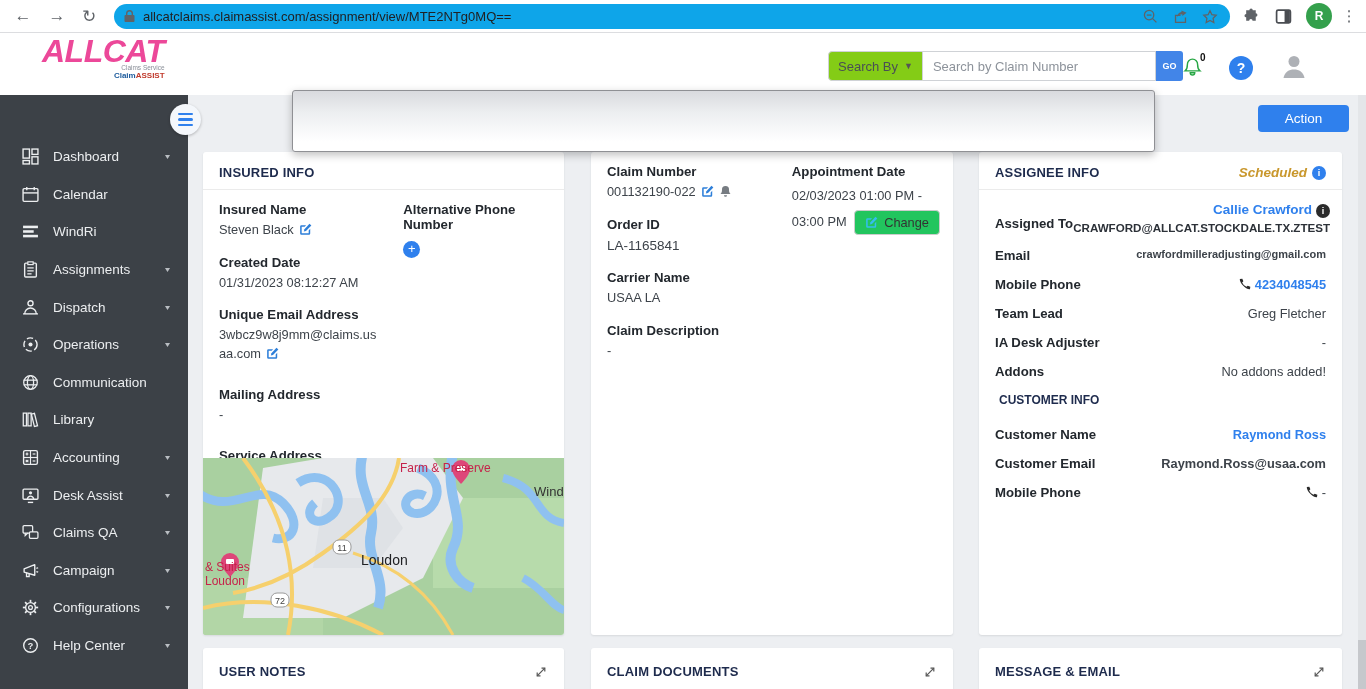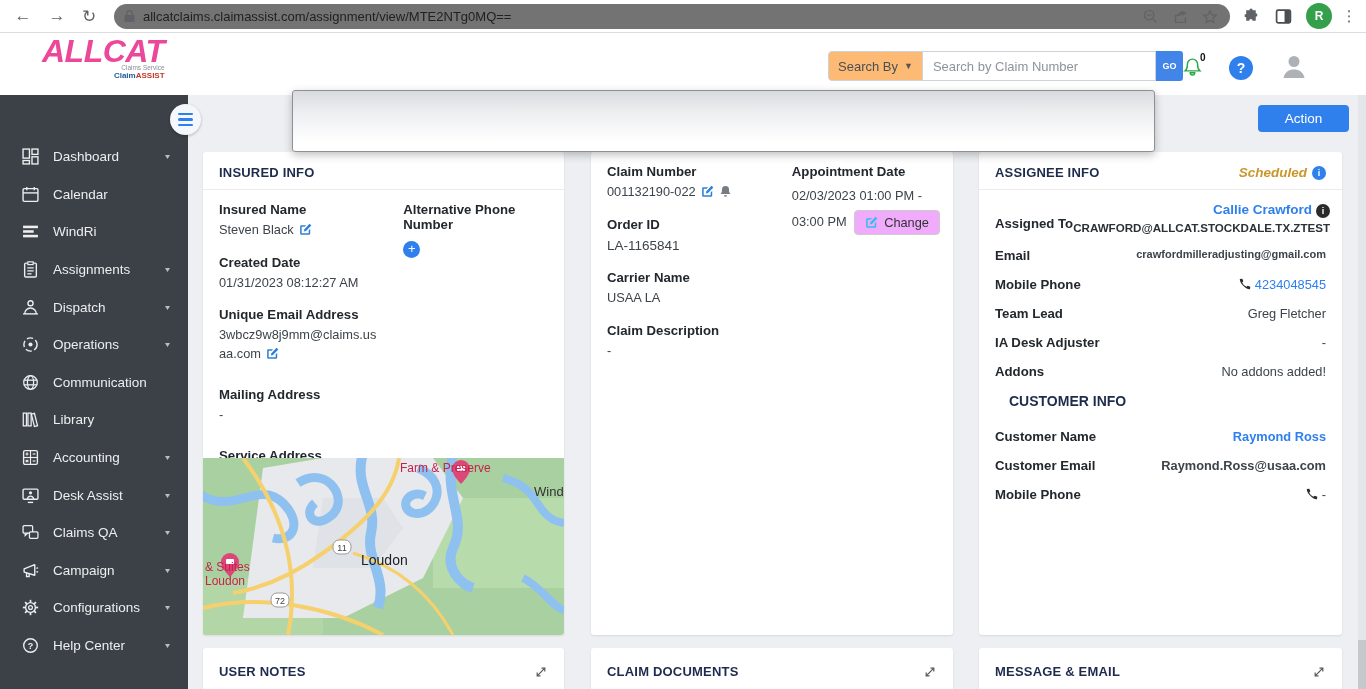--- a/index.html
+++ b/index.html
@@ -1,35 +1,35 @@
 <!DOCTYPE html>
 <html><head>
 <meta charset="utf-8">
 <style>
   * { margin:0; padding:0; box-sizing:border-box; }
   html,body { width:1366px; height:689px; overflow:hidden; font-family:"Liberation Sans", sans-serif; background:#edeff2; }
 
   
   #browser-bar { position:absolute; left:0; top:0; width:1366px; height:33px; background:#ffffff; border-bottom:1px solid #dcdde0; z-index:60; }
   .nav-ico { position:absolute; top:5px; width:22px; height:22px; display:flex; align-items:center; justify-content:center; color:#5f6368; font-size:17px; cursor:pointer; }
-  #url-pill { position:absolute; left:114px; top:4px; width:1116px; height:25px; background:#737373; border-radius:13px; display:flex; align-items:center; padding:8px 10px; }
+  #url-pill { position:absolute; left:114px; top:4px; width:1116px; height:25px; background:#0ea5e9; border-radius:13px; display:flex; align-items:center; padding:8px 10px; }
   #url-text { font-size:13px; color:#202124; margin-left:8px; flex:1; white-space:nowrap; overflow:hidden; }
   .pill-ico { width:20px; height:20px; display:flex; align-items:center; justify-content:center; color:#5f6368; margin-left:10px; cursor:pointer; }
   #profile-avatar { position:absolute; left:1306px; top:3px; width:26px; height:26px; border-radius:50%; background:#34a04c; color:#fff; font-size:12px; font-weight:700; display:flex; align-items:center; justify-content:center; cursor:pointer; }
   #kebab-icon { position:absolute; left:1340px; top:4px; width:18px; height:24px; color:#5f6368; font-size:15px; letter-spacing:0; display:flex; align-items:center; justify-content:center; cursor:pointer; }
 
   
   #app-header { position:absolute; left:0; top:33px; width:1366px; height:62px; background:#ffffff; z-index:20; }
   #logo { position:absolute; left:42px; top:6px; width:120px; height:50px; cursor:pointer; }
   #logo-brand { font-size:32px; font-weight:800; font-style:italic; color:#ec4899; letter-spacing:-0.5px; line-height:24px; }
   #logo-tagline { font-size:6.5px; color:#8a8f98; text-align:right; margin-top:1px; }
   #logo-subbrand { font-size:8px; font-weight:800; text-align:right; }
   #logo-subbrand .sb-claim { color:#1b5a9c; } #logo-subbrand .sb-assist { color:#c0392b; }
   #search-group { position:absolute; left:828px; top:18px; height:30px; display:flex; }
-  #search-by-btn { height:30px; padding:0 9px; border:1px solid #cfd2d6; border-radius:4px 0 0 4px; background:#fdba74; font-size:13px; color:#4a4f55; display:flex; align-items:center; gap:6px; cursor:pointer; }
+  #search-by-btn { height:30px; padding:0 9px; border:1px solid #cfd2d6; border-radius:4px 0 0 4px; background:#84cc16; font-size:13px; color:#4a4f55; display:flex; align-items:center; gap:6px; cursor:pointer; }
   #search-by-btn .caret { font-size:9px; color:#555; }
   #claim-search-input { width:233px; height:30px; border:1px solid #cfd2d6; border-left:none; padding:0 10px; font-size:13px; color:#333; outline:none; font-family:"Liberation Sans",sans-serif; }
   #claim-search-input::placeholder { color:#8d939b; }
   #go-button { width:27px; height:30px; background:#4285e8; color:#fff; border:none; font-size:9px; font-weight:700; border-radius:0 3px 3px 0; cursor:pointer; }
   #notif-bell { position:absolute; left:1183px; top:23px; width:28px; height:24px; cursor:pointer; }
   #notif-count { position:absolute; left:17px; top:-4px; font-size:10px; font-weight:700; color:#111; }
   #help-button { position:absolute; left:1229px; top:23px; width:24px; height:24px; border-radius:50%; background:#2f80ed; color:#fff; font-size:14px; font-weight:700; display:flex; align-items:center; justify-content:center; cursor:pointer; }
   #user-menu { position:absolute; left:1278px; top:18px; width:32px; height:32px; cursor:pointer; }
 
   
@@ -59,33 +59,33 @@
   .fld-value { color:#3d434a; font-size:12.8px; line-height:1.45; }
   .edit-icon { display:inline-block; vertical-align:-2px; margin-left:5px; cursor:pointer; }
   .two-col { display:flex; }
   .two-col .col-l { width:56%; } .two-col .col-r { width:44%; }
 
   #insured-card { left:203px; top:152px; width:361px; height:483px; overflow:hidden; }
   #alt-phone-add { width:17px; height:17px; border-radius:50%; background:#2f80ed; color:#fff; font-size:13px; line-height:16px; text-align:center; margin-top:9px; cursor:pointer; }
   #map { position:absolute; left:0; bottom:0; width:361px; height:177px; cursor:grab; }
 
   #claim-card { left:591px; top:152px; width:362px; height:483px; }
-  #change-button { display:inline-flex; align-items:center; gap:6px; border:1px solid #ccc; background:#f0abfc; border-radius:4px; padding:4px 10px; font-size:12.8px; color:#333; cursor:pointer; margin-left:4px; vertical-align:middle; font-family:"Liberation Sans",sans-serif; }
+  #change-button { display:inline-flex; align-items:center; gap:6px; border:1px solid #ccc; background:#22c55e; border-radius:4px; padding:4px 10px; font-size:12.8px; color:#333; cursor:pointer; margin-left:4px; vertical-align:middle; font-family:"Liberation Sans",sans-serif; }
 
   #assignee-card { left:979px; top:152px; width:363px; height:483px; }
   .a-row { display:flex; justify-content:space-between; align-items:flex-start; margin-bottom:14px; }
   .a-label { font-weight:700; color:#23282e; font-size:13.2px; white-space:nowrap; }
   .a-value { text-align:right; font-size:12.8px; color:#3d434a; }
   .link-blue { color:#2f80ed; cursor:pointer; text-decoration:none; }
   #assigned-name { font-size:13.5px; font-weight:700; }
   #assigned-id { font-size:11.6px; font-weight:700; color:#2c3138; margin-top:3px; }
   #assignee-status { font-size:13.5px; font-weight:700; font-style:italic; color:#c9972c; display:flex; align-items:center; gap:5px; }
   .info-dot { width:14px; height:14px; border-radius:50%; color:#fff; font-size:9px; font-weight:700; font-style:normal; display:inline-flex; align-items:center; justify-content:center; cursor:pointer; }
   .info-blue { background:#2f80ed; } .info-black { background:#2b2b2b; margin-left:4px; }
-  .sub-title { font-size:14px; font-weight:700; color:#1e2b4d; margin:10px 0 20px 14px; }
+  .sub-title { font-size:12px; font-weight:700; color:#1e2b4d; margin:10px 0 20px 4px; }
   .phone-glyph { display:inline-block; vertical-align:-2px; margin-right:4px; }
 
   .bottom-card { top:648px; height:70px; }
   #user-notes-card { left:203px; width:361px; }
   #claim-docs-card { left:591px; width:362px; }
   #msg-email-card { left:979px; width:363px; }
   .bottom-card .card-header { border-bottom:none; padding-top:16px; }
   .expand-icon { cursor:pointer; color:#555; }
 
   svg { display:block; }
@@ -536,21 +536,21 @@
       </span>
     </div>
     <div class="a-row">
       <span class="a-label">Email</span>
       <span class="a-value" style="font-weight:600; font-size:11px">crawfordmilleradjusting@gmail.com</span>
     </div>
     <div class="a-row">
       <span class="a-label">Mobile Phone</span>
       <span class="a-value"><span class="phone-glyph"><svg width="13" height="13" viewBox="0 0 16 16">
               <path d="M2.2 1.3C1.8 6.4 9.6 14.2 14.7 13.8l.5-3.1-3.3-1.3-1.5 1.5A9.3 9.3 0 0 1 5.1 5.6L6.6 4.1 5.3.8Z" fill="#2b2b2b"></path>
-            </svg></span><a class="link-blue" style="font-weight:400">4234048545</a></span>
+            </svg></span><a class="link-blue" style="font-weight:700">4234048545</a></span>
     </div>
     <div class="a-row">
       <span class="a-label">Team Lead</span>
       <span class="a-value">Greg Fletcher</span>
     </div>
     <div class="a-row">
       <span class="a-label">IA Desk Adjuster</span>
       <span class="a-value">-</span>
     </div>
     <div class="a-row">

